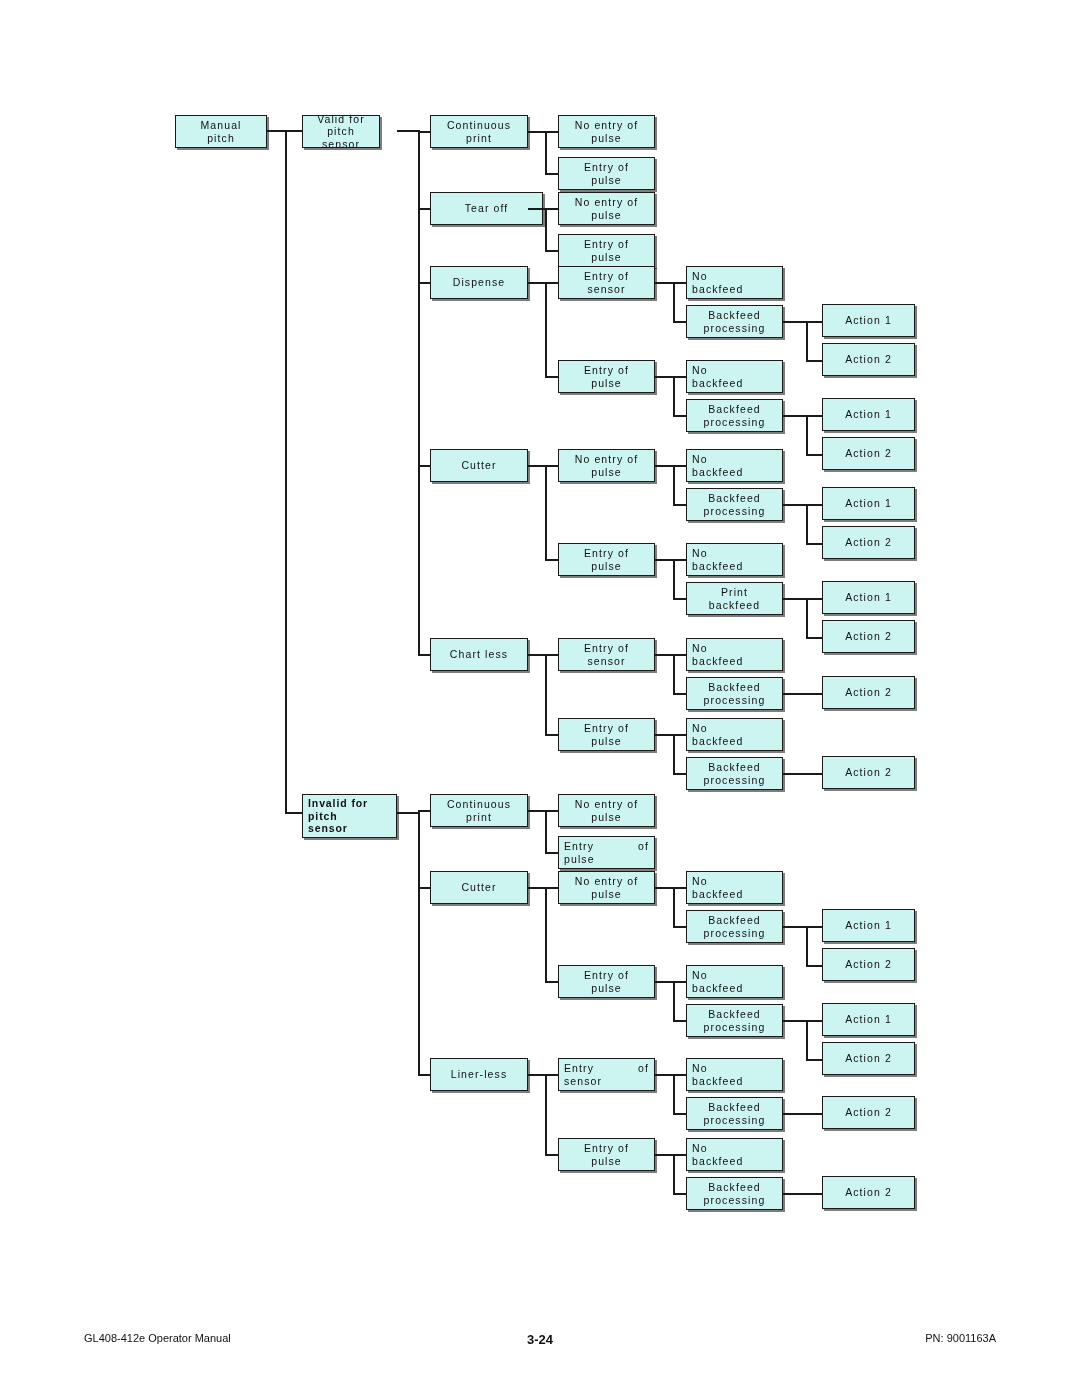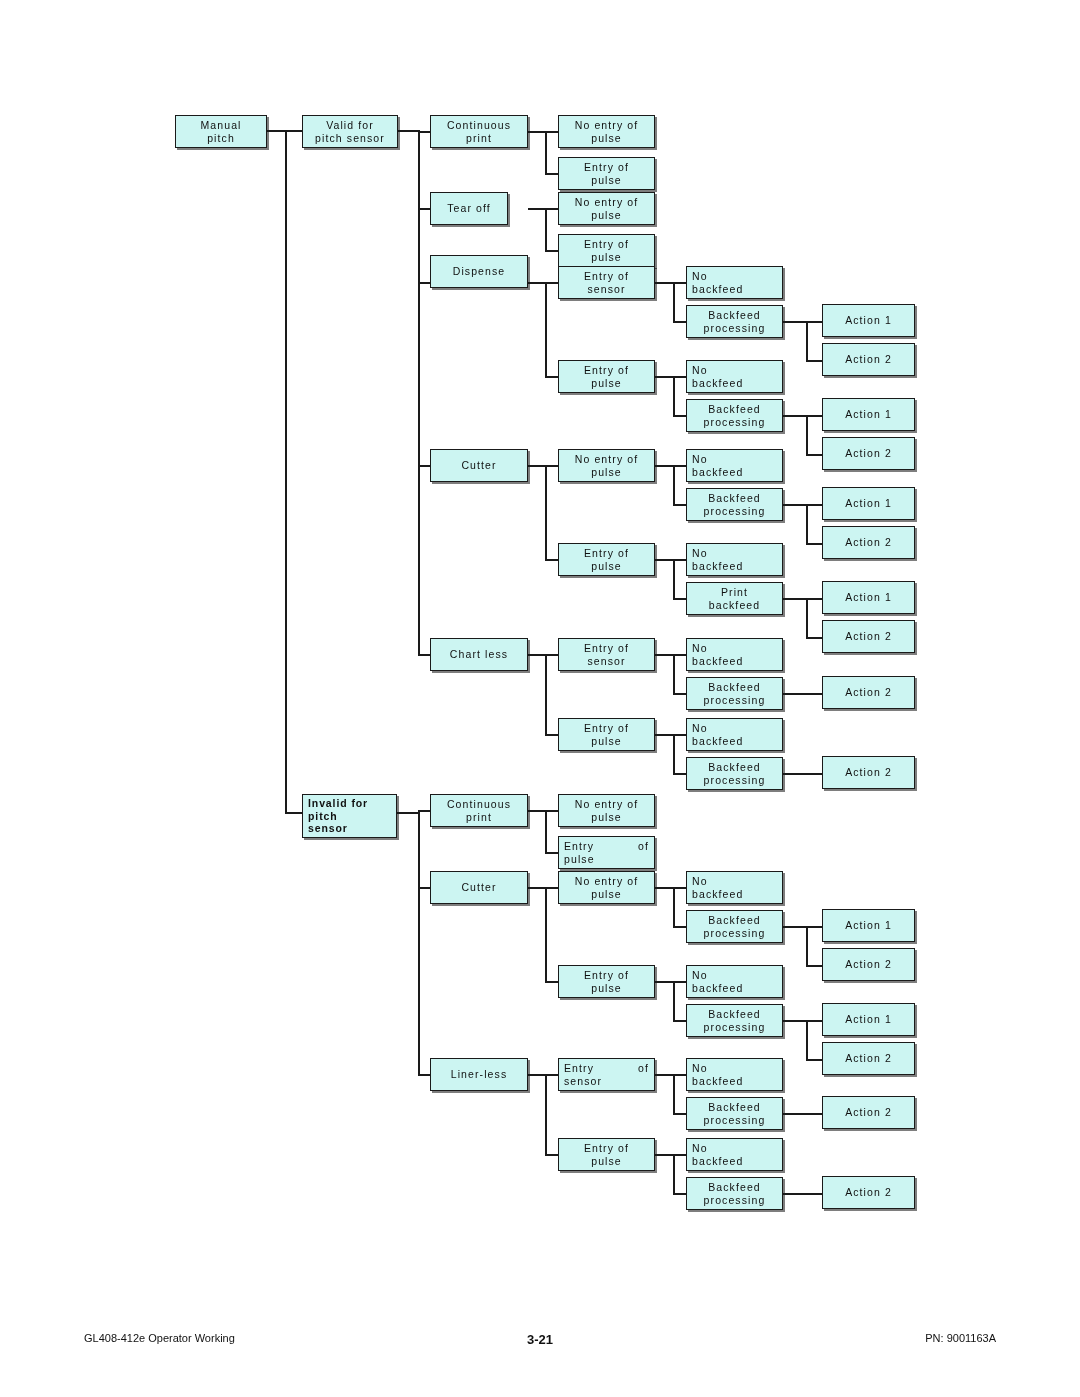--- a/index.html
+++ b/index.html
@@ -55,21 +55,21 @@
 <div class="page">
 
 
   <div class="chart" id="chart">
       <div class="node ctr" style="left: 175px; top: 115px; width: 92px; height: 33px;">
         <div>Manual</div>
         <div>pitch</div>
       </div>
       <div class="ln h" style="left: 267px; top: 130px; width: 18px;"></div>
       <div class="ln v" style="left: 285px; top: 130px; height: 682px;"></div>
-      <div class="node ctr" style="left: 302px; top: 115px; width: 96px; height: 33px;">
+      <div class="node ctr" style="left: 302px; top: 115px; width: 78px; height: 33px;">
         <div>Valid for</div>
         <div>pitch sensor</div>
       </div>
       <div class="ln h" style="left: 285px; top: 130px; width: 17px;"></div>
       <div class="ln h" style="left: 397px; top: 130px; width: 21px;"></div>
       <div class="ln v" style="left: 418px; top: 130px; height: 525px;"></div>
       <div class="ln h" style="left: 418px; top: 131px; width: 12px;"></div>
       <div class="node ctr" style="left: 430px; top: 115px; width: 98px; height: 33px;">
         <div>Continuous</div>
         <div>print</div>
@@ -80,37 +80,37 @@
       <div class="node ctr" style="left: 558px; top: 115px; width: 97px; height: 33px;">
         <div>No entry of</div>
         <div>pulse</div>
       </div>
       <div class="ln h" style="left: 545px; top: 173px; width: 13px;"></div>
       <div class="node ctr" style="left: 558px; top: 157px; width: 97px; height: 33px;">
         <div>Entry of</div>
         <div>pulse</div>
       </div>
       <div class="ln h" style="left: 418px; top: 208px; width: 12px;"></div>
-      <div class="node ctr" style="left: 430px; top: 192px; width: 78px; height: 33px; align-items: center;">
+      <div class="node ctr" style="left: 430px; top: 192px; width: 113px; height: 33px; align-items: center;">
         <div>Tear off</div>
       </div>
       <div class="ln h" style="left: 528px; top: 208px; width: 17px;"></div>
       <div class="ln v" style="left: 545px; top: 208px; height: 42px;"></div>
       <div class="ln h" style="left: 545px; top: 208px; width: 13px;"></div>
       <div class="node ctr" style="left: 558px; top: 192px; width: 97px; height: 33px;">
         <div>No entry of</div>
         <div>pulse</div>
       </div>
       <div class="ln h" style="left: 545px; top: 250px; width: 13px;"></div>
       <div class="node ctr" style="left: 558px; top: 234px; width: 97px; height: 33px;">
         <div>Entry of</div>
         <div>pulse</div>
       </div>
       <div class="ln h" style="left: 418px; top: 282px; width: 12px;"></div>
-      <div class="node ctr" style="left: 430px; top: 255px; width: 98px; height: 33px;">
+      <div class="node ctr" style="left: 430px; top: 266px; width: 98px; height: 33px;">
         <div>Dispense</div>
       </div>
       <div class="ln h" style="left: 528px; top: 282px; width: 17px;"></div>
       <div class="ln v" style="left: 545px; top: 282px; height: 94px;"></div>
       <div class="ln h" style="left: 545px; top: 282px; width: 13px;"></div>
       <div class="node ctr" style="left: 558px; top: 266px; width: 97px; height: 33px;">
         <div>Entry of</div>
         <div>sensor</div>
       </div>
       <div class="ln h" style="left: 545px; top: 376px; width: 13px;"></div>
@@ -406,17 +406,17 @@
         <div>processing</div>
       </div>
       <div class="ln h" style="left: 783px; top: 1193px; width: 39px;"></div>
       <div class="node ctr" style="left: 822px; top: 1176px; width: 93px; height: 33px;">
         <div>Action 2</div>
       </div>
     </div>
 
 
 
-  <div class="foot l">GL408-412e Operator Working</div>
-  <div class="foot c">3-21</div>
+  <div class="foot l">GL408-412e Operator Manual</div>
+  <div class="foot c">3-24</div>
   <div class="foot r">PN: 9001163A</div>
 
 </div>
 
 </body></html>

